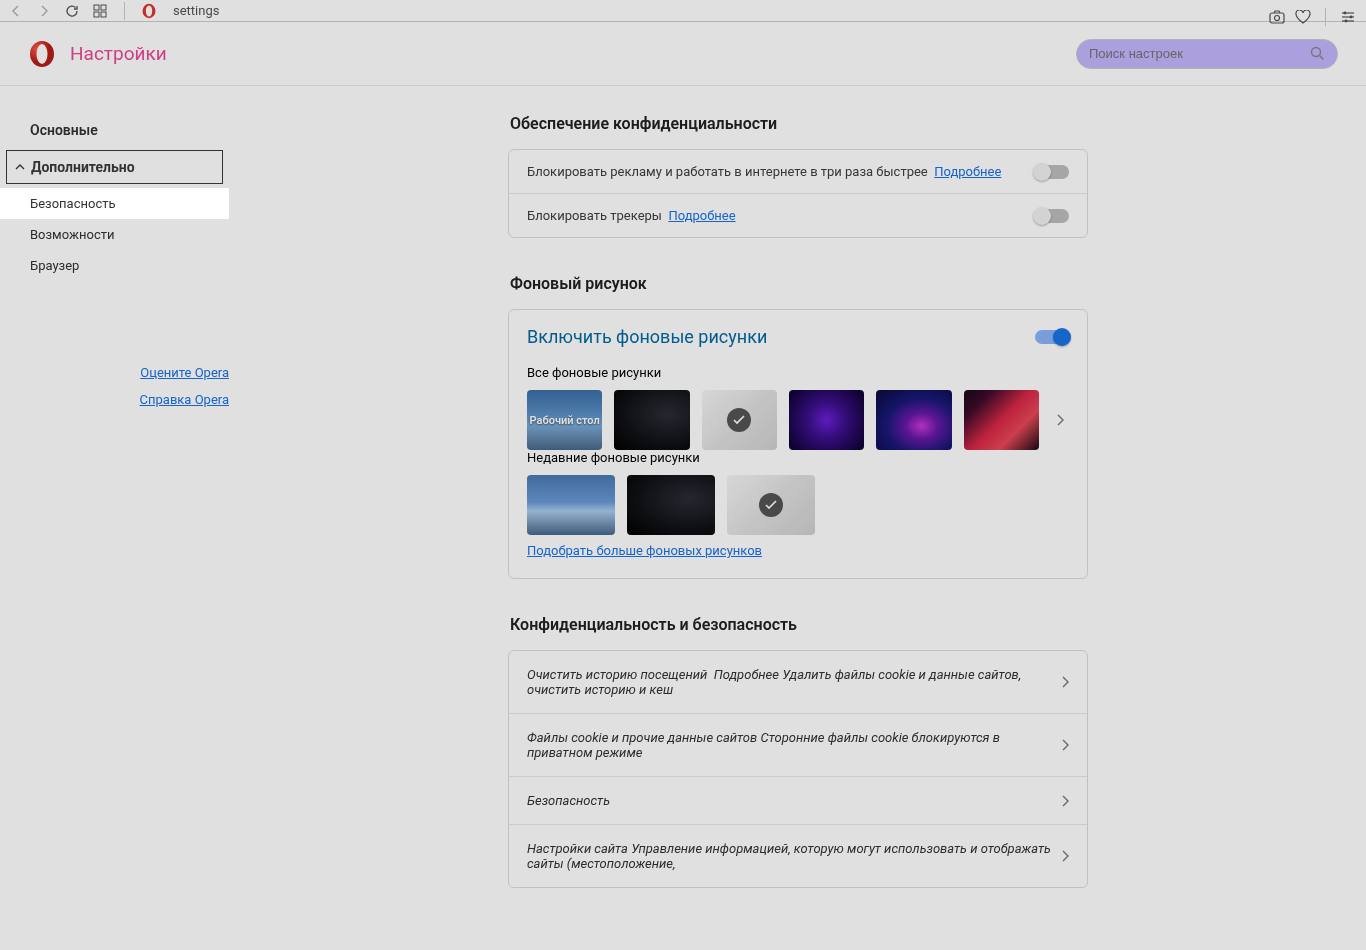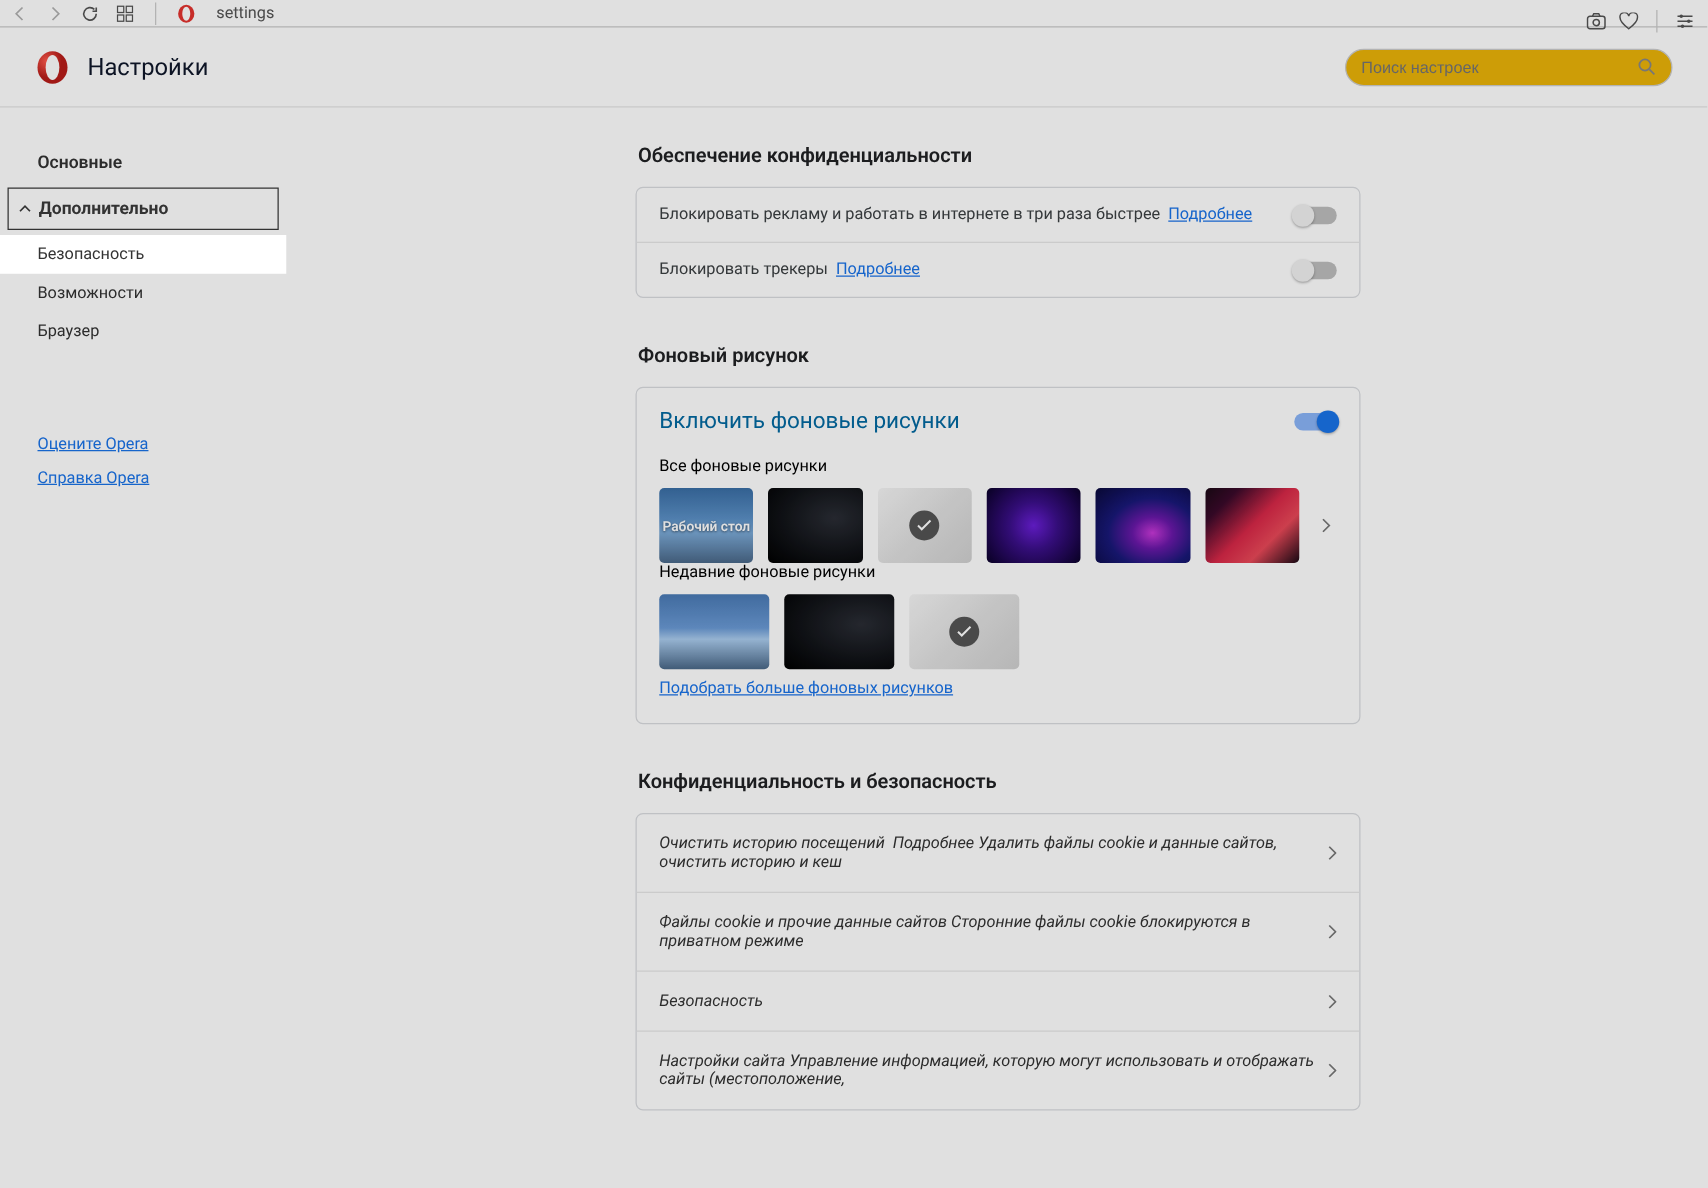--- a/index.html
+++ b/index.html
@@ -11,34 +11,34 @@
 .toolbar .nav-group { display: flex; align-items: center; gap: 12px; }
 .tb-icon { width: 16px; height: 16px; display: flex; align-items: center; justify-content: center; color: #555; cursor: pointer; }
 .tb-icon.disabled { color: #b0b0b0; cursor: default; }
 .tb-sep { width: 1px; height: 18px; background: #ccc; margin: 0 4px; }
 .opera-o { width: 16px; height: 16px; }
 .addr { color: #555; font-size: 13px; margin-left: 4px; }
 .toolbar-right { position: absolute; right: 10px; top: 0; height: 33px; display: flex; align-items: center; gap: 10px; }
 
 .header { height: 64px; border-bottom: 1px solid #e6e6e6; display: flex; align-items: center; padding: 0 28px; }
 .header-logo { width: 28px; height: 28px; margin-right: 14px; }
-.header-title { font-size: 19px; color: #0f172a; font-weight: 400; }
-.search-box { margin-left: auto; width: 262px; height: 30px; border: 1px solid #ccc; border-radius: 15px; display: flex; align-items: center; padding: 0 12px; color: #777; background: #eab308; justify-content: center; }
+.header-title { font-size: 19px; color: #ec4899; font-weight: 400; }
+.search-box { margin-left: auto; width: 262px; height: 30px; border: 1px solid #ccc; border-radius: 15px; display: flex; align-items: center; padding: 0 12px; color: #777; background: #c4b5fd; justify-content: center; }
 .search-box input { border: none; outline: none; flex: 1; font-size: 13px; background: transparent; color: #555; }
 .search-box .mag { color: #888; }
 
 .layout { display: flex; height: calc(950px - 33px - 64px); }
 .sidebar { width: 230px; padding: 28px 0 0 0; border-right: 1px solid transparent; }
 .sidebar-item { padding: 8px 0 8px 30px; font-size: 14px; color: #333; cursor: pointer; font-weight: 600; }
 .sidebar-adv { border: 1px solid #333; margin: 4px 6px 4px 6px; display: flex; align-items: center; padding: 8px 0 8px 8px; font-weight: 700; font-size: 14px; z-index: 10; position: relative; background: transparent; }
 .sidebar-adv .chev { margin-right: 6px; }
 .sub-items { margin-top: 0; }
 .sub-item { padding: 8px 0 8px 30px; font-size: 13px; color: #333; cursor: pointer; }
 .sub-item.active { background: #fff; z-index: 20; position: relative; }
-.sidebar-links { margin-top: 67px; padding-left: 30px; }
+.sidebar-links { margin-top: 84px; padding-left: 30px; text-align: right; }
 .sidebar-link { color: #1a73e8; font-size: 13px; text-decoration: underline; display: block; margin-bottom: 12px; cursor: pointer; }
 
 .content { flex: 1; overflow-y: auto; padding: 28px 0 40px 0; }
 .section { width: 580px; margin: 0 auto 36px auto; }
 .section-title { font-size: 16px; font-weight: 600; margin-bottom: 16px; color: #202124; padding-left: 2px; }
 .card { border: 1px solid #dadce0; border-radius: 6px; background: #fff; }
 .row { display: flex; align-items: center; padding: 14px 18px; border-bottom: 1px solid #e8e8e8; }
 .row:last-child { border-bottom: none; }
 .row-text { flex: 1; font-size: 13px; color: #3c4043; }
 .row-text .link { color: #1a73e8; text-decoration: underline; cursor: pointer; }

